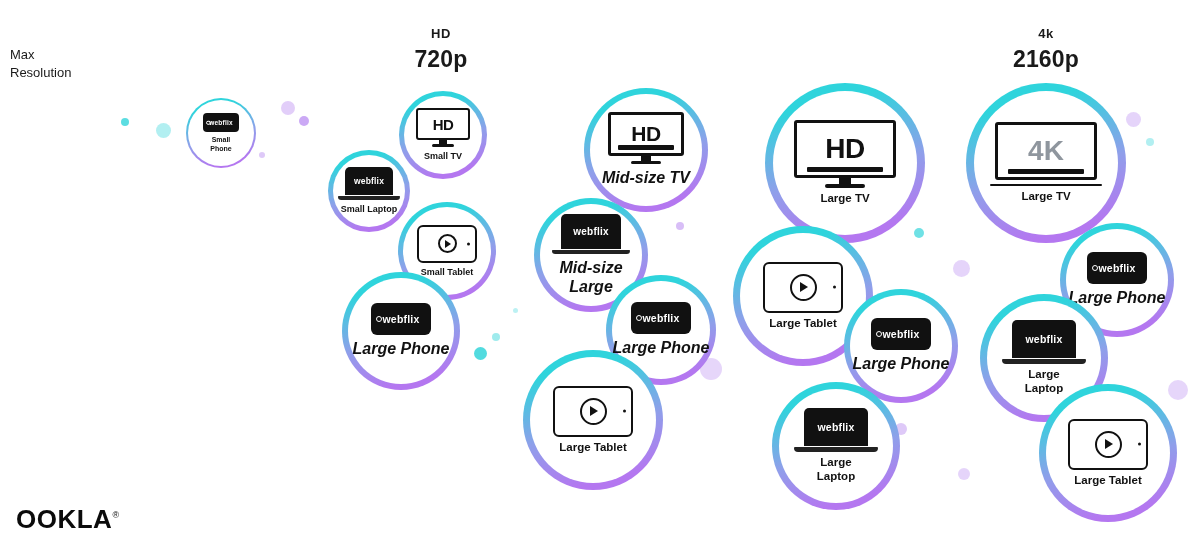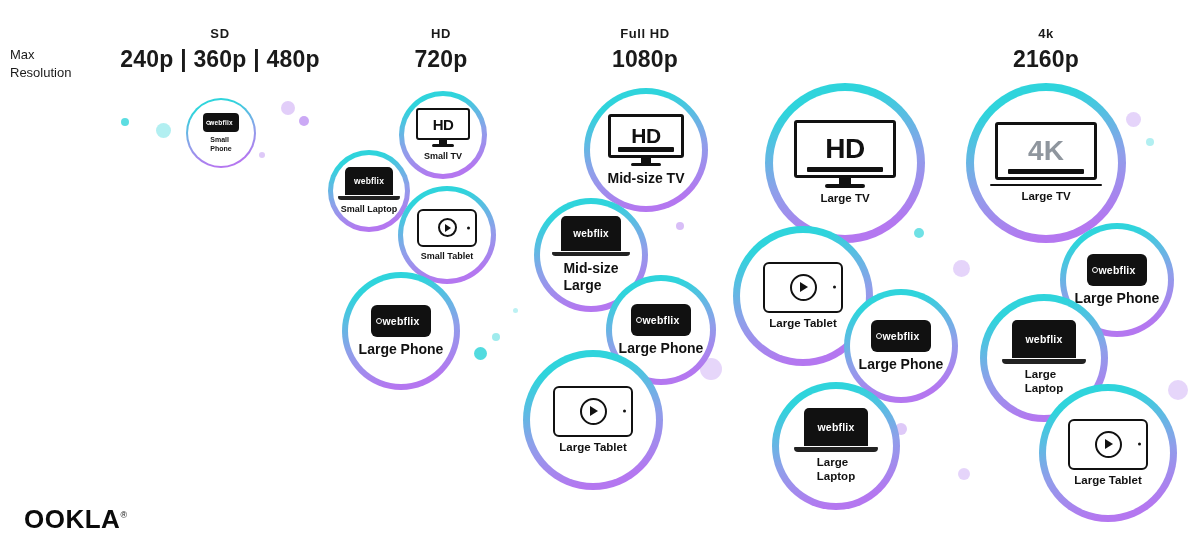--- a/index.html
+++ b/index.html
@@ -14,24 +14,24 @@
   .resolution { margin-top:5px; font-size:23px; font-weight:800; letter-spacing:.2px; white-space:nowrap; color:#1a1a1a; }
 
   
   .dot { position:absolute; border-radius:50%; }
 
   
   .bubble { position:absolute; border-radius:50%; border:6px solid transparent;
     background:linear-gradient(#fff,#fff) padding-box,
                linear-gradient(165deg,#2FD4DC 18%, #8F9FEA 55%, #B477F0 86%) border-box;
     display:flex; flex-direction:column; align-items:center; justify-content:center; gap:4px; }
-  .bubble-label { font-size:10px; font-weight:600; line-height:1.2; white-space:pre-line; color:#111; }
+  .bubble-label { font-size:10px; font-weight:600; text-align:center; line-height:1.2; white-space:pre-line; color:#111; }
   .sz-xs .bubble-label { font-size:7px; }
   .sz-s  .bubble-label { font-size:9px; }
-  .sz-m  .bubble-label { font-size:14px; }
+  .sz-m  .bubble-label { font-size:16px;font-style:italic; }
   .sz-l  .bubble-label { font-size:11.5px; }
 
   
   .phone { position:relative; background:#111; border-radius:6px; color:#fff; display:flex;
            align-items:center; justify-content:center; font-weight:700;
            width:60px; height:32px; font-size:10.5px; letter-spacing:.2px; }
   .phone::before { content:""; position:absolute; left:5px; top:50%; transform:translateY(-50%);
            width:4px; height:4px; border:1.2px solid #fff; border-radius:50%; }
   .sz-xs .phone { width:36px; height:19px; border-radius:4px; font-size:6.5px; }
   .sz-xs .phone::before { left:3px; width:2.5px; height:2.5px; border-width:.8px; }
@@ -74,43 +74,35 @@
   .play-ring { border:2.5px solid #111; border-radius:50%; display:flex; align-items:center; justify-content:center; }
   .play-tri { width:0; height:0; border-style:solid; border-color:transparent transparent transparent #111; }
   .sz-s .tablet { width:60px; height:38px; border-width:2px; }
   .sz-s .play-ring { width:19px; height:19px; border-width:2px; }
   .sz-s .play-tri { border-width:4px 0 4px 6px; margin-left:1.5px; }
   .sz-l .tablet { width:80px; height:51px; }
   .sz-l .play-ring { width:27px; height:27px; }
   .sz-l .play-tri { border-width:5.5px 0 5.5px 8.5px; margin-left:2px; }
 
   
-  .ookla { position:absolute; left:24px; top:504px; font-size:26px; font-weight:800;
+  .ookla { position:absolute; left:16px; top:504px; font-size:26px; font-weight:800;
            letter-spacing:.5px; color:#0b0b0b; }
   .ookla sup { font-size:9px; font-weight:400; vertical-align:super; }
 </style>
 </head>
 <body>
 
 <div class="canvas">
 
   <div class="axis-label">Max
 Resolution</div>
 
-  <div class="col-header" style="left:220px">
-    <div class="tier">SD</div>
-    <div class="resolution">240p | 360p | 480p</div>
-  </div>
   <div class="col-header" style="left:441px">
     <div class="tier">HD</div>
     <div class="resolution">720p</div>
-  </div>
-  <div class="col-header" style="left:645px">
-    <div class="tier">Full HD</div>
-    <div class="resolution">1080p</div>
   </div>
   <div class="col-header" style="left:1046px">
     <div class="tier">4k</div>
     <div class="resolution">2160p</div>
   </div>
 
   <span class="dot" style="left:121px;top:118px;width:8px;height:8px;background:#3FD7DC;opacity:.85"></span>
   <span class="dot" style="left:156px;top:123px;width:15px;height:15px;background:#3FD7DC;opacity:.4"></span>
   <span class="dot" style="left:281px;top:101px;width:14px;height:14px;background:#BE93F2;opacity:.45"></span>
   <span class="dot" style="left:299px;top:116px;width:10px;height:10px;background:#BE93F2;opacity:.8"></span>
@@ -149,21 +141,21 @@
   </div>
   <div class="bubble sz-s" style="left:328px;top:150px;width:82px;height:82px;border-width:5px">
     <div class="icon laptop">
       <div class="laptop-screen">
           <span>webflix</span>
         </div>
       <div class="laptop-base"></div>
     </div>
     <div class="bubble-label">Small Laptop</div>
   </div>
-  <div class="bubble sz-s" style="left:398px;top:186px;width:98px;height:98px;border-width:5px">
+  <div class="bubble sz-s" style="left:398px;top:202px;width:98px;height:98px;border-width:5px">
     <div class="icon tablet">
       <div class="play-ring">
           <span class="play-tri"></span>
         </div>
     </div>
     <div class="bubble-label">Small Tablet</div>
   </div>
   <div class="bubble sz-m" style="left:342px;top:272px;width:118px;height:118px;border-width:6px">
     <div class="icon phone">
         <span>webflix</span>

